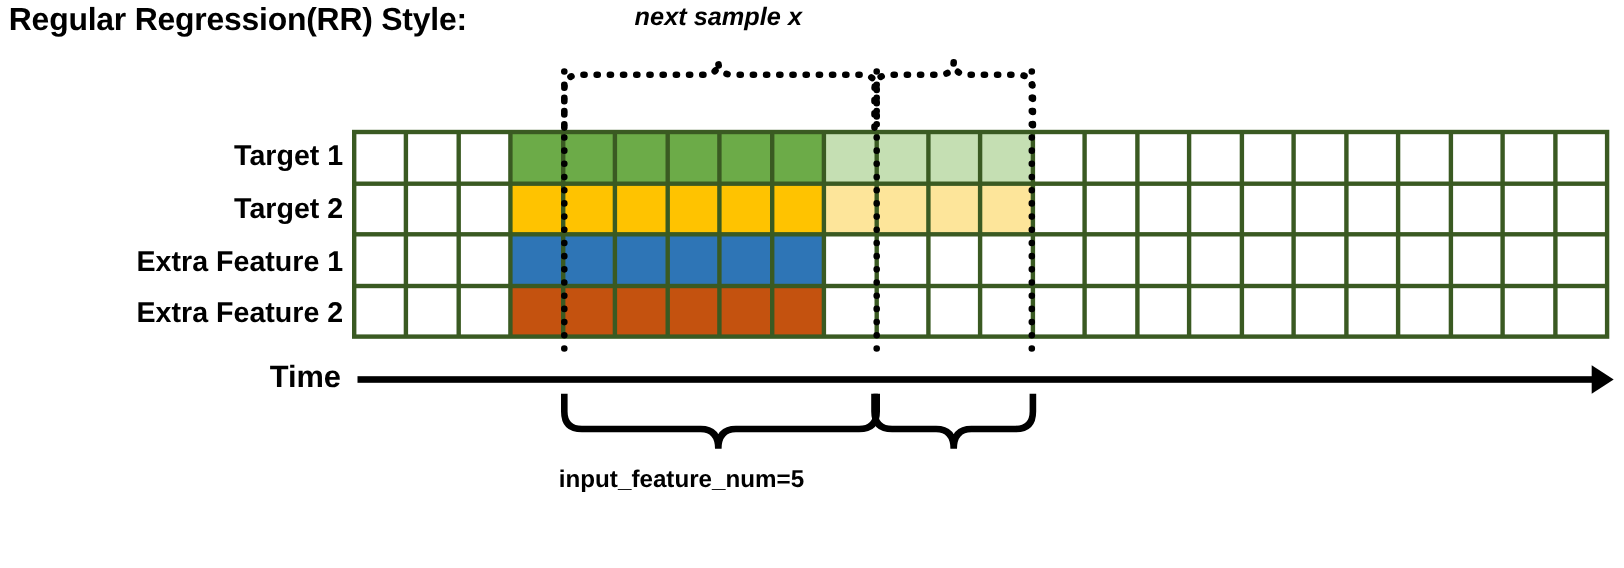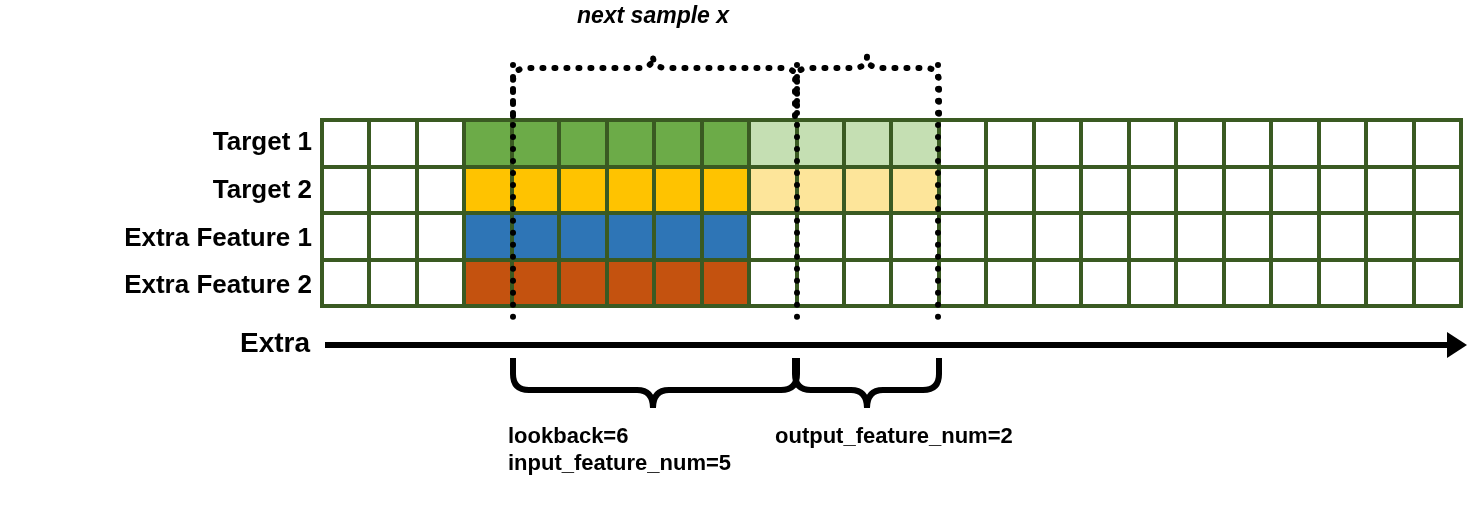--- a/index.html
+++ b/index.html
@@ -113,20 +113,21 @@
     line-height: 27px;
     white-space: nowrap;
   }
   .bot-caption div { white-space: nowrap; }
 </style>
 </head>
 <body>
 
 <div id="stage">
 
+  <div id="title">Regular Regression(RR) Style:</div>
 
   <div class="row-label" style="top:126px">Target 1</div>
   <div class="row-label" style="top:174px">Target 2</div>
   <div class="row-label" style="top:222px">Extra Feature 1</div>
   <div class="row-label" style="top:269px">Extra Feature 2</div>
 
   <div id="grid" style="background: rgb(58, 90, 34);">
       <div class="cell" style="background: rgb(255, 255, 255);"></div>
       <div class="cell" style="background: rgb(255, 255, 255);"></div>
       <div class="cell" style="background: rgb(255, 255, 255);"></div>
@@ -218,21 +219,21 @@
       <div class="cell" style="background: rgb(255, 255, 255);"></div>
       <div class="cell" style="background: rgb(255, 255, 255);"></div>
       <div class="cell" style="background: rgb(255, 255, 255);"></div>
       <div class="cell" style="background: rgb(255, 255, 255);"></div>
       <div class="cell" style="background: rgb(255, 255, 255);"></div>
       <div class="cell" style="background: rgb(255, 255, 255);"></div>
       <div class="cell" style="background: rgb(255, 255, 255);"></div>
       <div class="cell" style="background: rgb(255, 255, 255);"></div>
     </div>
 
-  <div id="time-label">Extra</div>
+  <div id="time-label">Time</div>
   <div id="time-axis"></div>
   <div id="time-arrowhead"></div>
 
   <div class="vguide" style="left:510px; top:62px;  height:258px;"></div>
   <div class="vguide" style="left:794px; top:62px;  height:258px;"></div>
   <div class="vguide" style="left:935px; top:62px;  height:258px;"></div>
 
   <div class="top-brace" style="left:505px; top:52px;">
     <svg width="300" height="66" viewBox="0 0 300 66">
       <path d="M8,64 L8,30 Q8,16 22,16 L134,16 Q148,16 148,4 Q148,16 162,16 L278,16 Q292,16 292,30 L292,64" fill="none" stroke="#000" stroke-width="6" stroke-linecap="round" stroke-dasharray="1 11"></path>
@@ -253,21 +254,19 @@
     </svg>
   </div>
 
   <div class="bot-brace" style="left:789px; top:358px;">
     <svg width="156" height="56" viewBox="0 0 156 56">
       <path d="M6,0 L6,16 Q6,32 22,32 L62,32 Q78,32 78,50 Q78,32 94,32 L134,32 Q150,32 150,16 L150,0" fill="none" stroke="#000" stroke-width="6" stroke-linecap="butt"></path>
     </svg>
   </div>
 
   <div class="bot-caption" style="left:508px; top:422px;">
-    <div>lookback=6</div>
     <div>input_feature_num=5</div>
   </div>
 
   <div class="bot-caption" style="left:775px; top:422px;">
-    <div>output_feature_num=2</div>
   </div>
 
 </div>
 
 </body></html>

